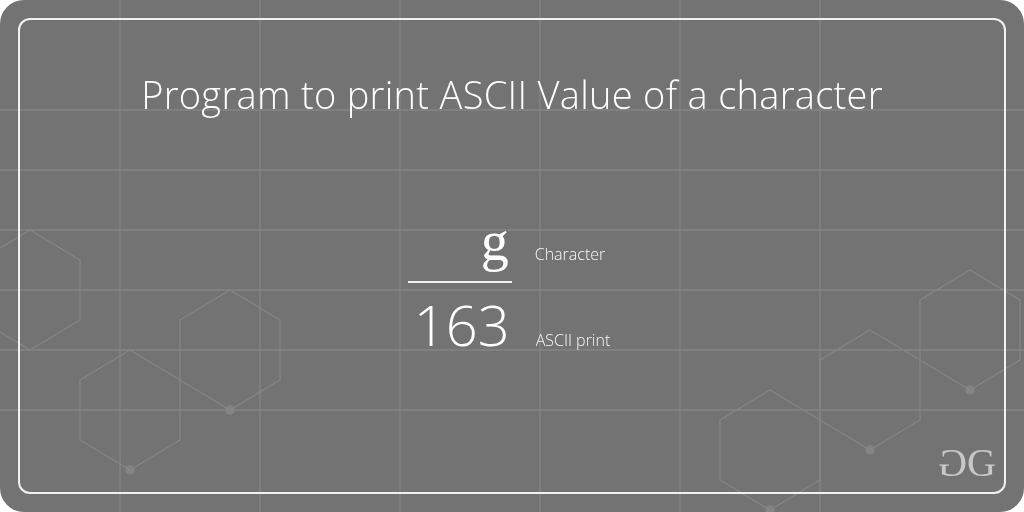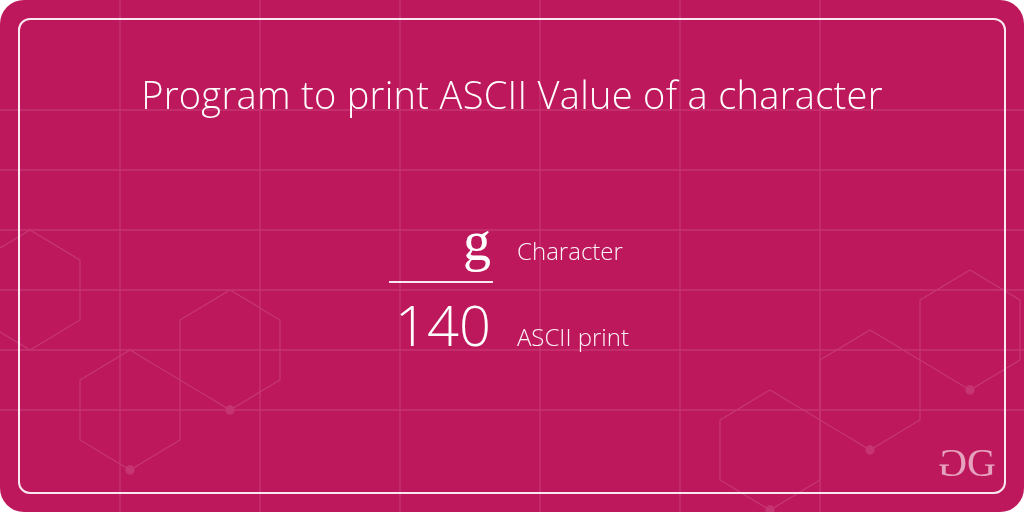--- a/index.html
+++ b/index.html
@@ -11,21 +11,21 @@
     body {
       width: 1024px;
       height: 512px;
       font-family: 'Segoe UI', 'Open Sans', -apple-system, sans-serif;
       overflow: hidden;
     }
 
     .card {
       width: 1024px;
       height: 512px;
-      background: #be185d;
+      background: #737373;
       border-radius: 24px;
       position: relative;
       padding: 20px;
     }
 
     .bg-pattern {
       position: absolute;
       inset: 0;
       border-radius: 24px;
       overflow: hidden;
@@ -85,21 +85,21 @@
       min-width: 90px;
       text-align: right;
       line-height: 1.05;
     }
 
     .example-value.char {
       font-family: Georgia, 'Times New Roman', serif;
     }
 
     .example-label {
-      font-size: 24px;
+      font-size: 16px;
       font-weight: 300;
       opacity: 0.95;
     }
 
     .divider {
       width: 104px;
       height: 0;
       border-top: 2px solid rgba(255, 255, 255, 0.9);
       margin: 10px 0 12px 0;
       align-self: flex-start;
@@ -166,21 +166,21 @@
   <div class="content">
     <h1 class="title">Program to print ASCII Value of a character</h1>
 
     <div class="example-block">
       <div class="example-row">
         <div class="example-value char">g</div>
         <div class="example-label">Character</div>
       </div>
       <div class="divider"></div>
       <div class="example-row">
-        <div class="example-value">140</div>
+        <div class="example-value">163</div>
         <div class="example-label">ASCII print</div>
       </div>
     </div>
   </div>
 
   <div class="logo">
     <span class="g1">G</span><span>G</span>
   </div>
 
 </div>

